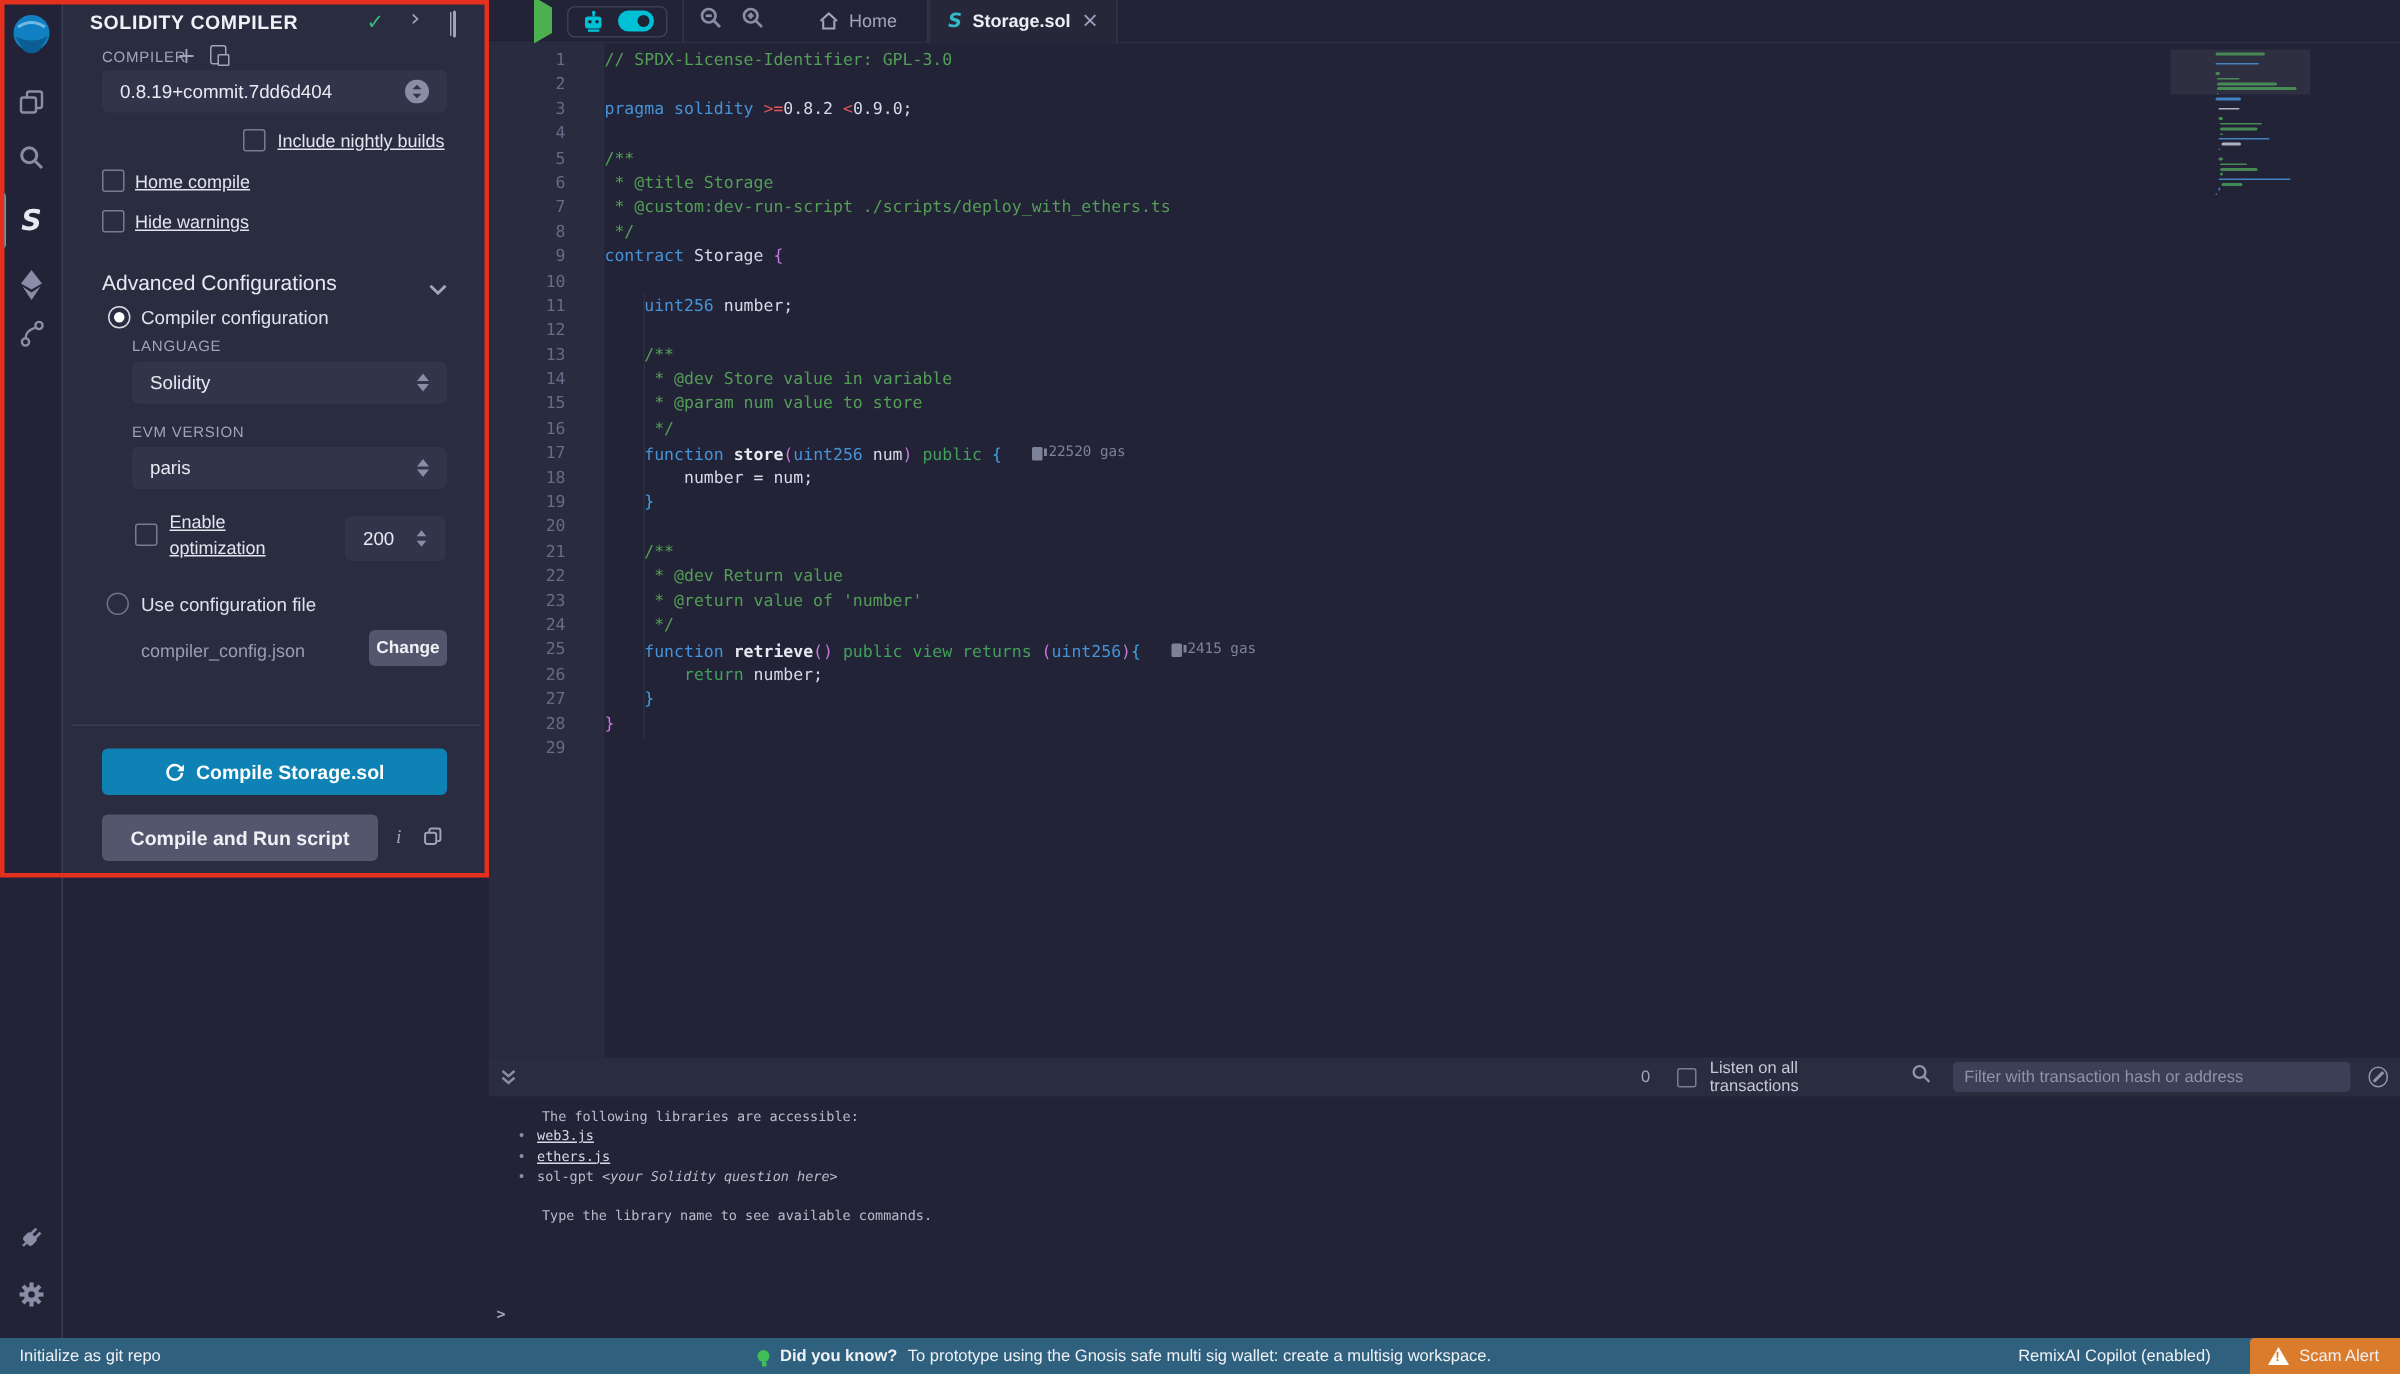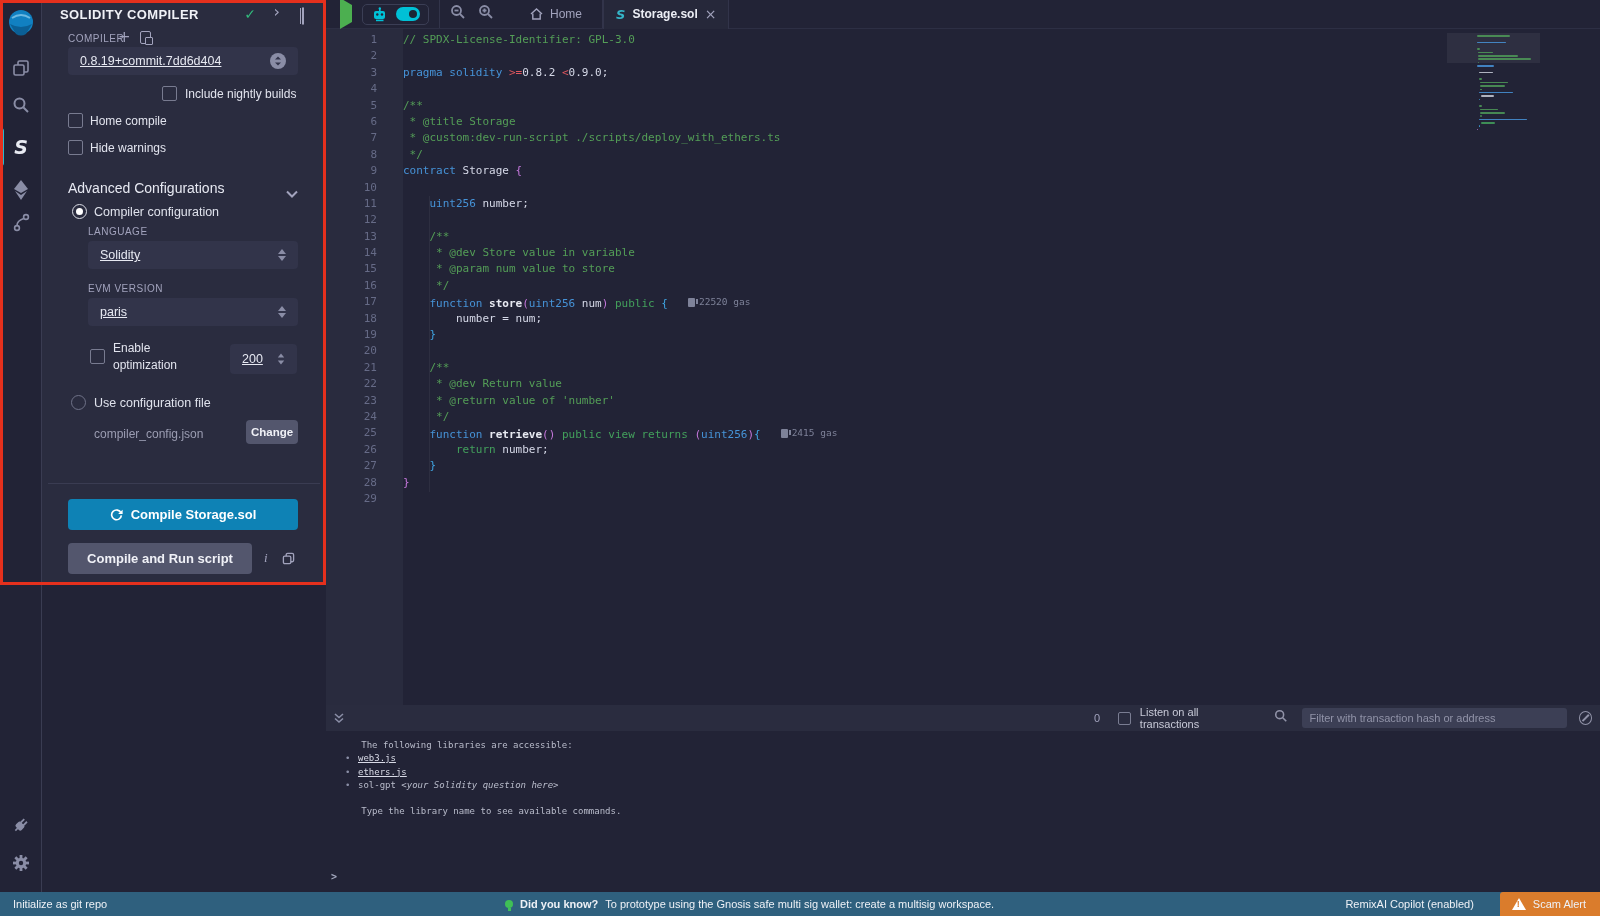--- a/index.html
+++ b/index.html
@@ -20,29 +20,29 @@
 
   
   #side-panel { position:absolute; left:42px; top:0; width:284px; height:585px;
                 background:#2a2c3f; z-index:4; color:#dfe2ec; }
   .sp-title { position:absolute; left:18px; top:7px; font-size:13px; font-weight:bold;
               letter-spacing:.4px; color:#f0f1f7; }
   .sp-head-ic { position:absolute; top:7px; font-size:14px; color:#a2a3bd; line-height:1; }
   .muted-label { font-size:10px; color:#a2a3bd; letter-spacing:.5px; }
   .select-box { position:absolute; background:#32344a; border-radius:4px; height:28px;
                 display:flex; align-items:center; padding:0 12px; font-size:12.5px;
-                color:#e7e9f2;text-decoration:underline; }
+                color:#e7e9f2; }
   .select-arrows { margin-left:auto; display:flex; flex-direction:column; gap:2px; }
   .tri-up { width:0; height:0; border-left:4px solid transparent; border-right:4px solid transparent;
             border-bottom:5px solid #8a8da6; }
   .tri-dn { width:0; height:0; border-left:4px solid transparent; border-right:4px solid transparent;
             border-top:5px solid #8a8da6; }
   .cb { position:absolute; width:15px; height:15px; border:1px solid #787b90;
         border-radius:2px; background:transparent; }
-  .cb-label { position:absolute; font-size:12px; color:#e2e4ee; }
+  .cb-label { position:absolute; font-size:12px; color:#e2e4ee;text-decoration:underline; }
   .radio { position:absolute; width:15px; height:15px; border-radius:50%; }
   .radio.sel { border:1px solid #d9dbe4; }
   .radio.sel::after { content:""; position:absolute; left:3px; top:3px; width:7px; height:7px;
                       border-radius:50%; background:#ffffff; }
   .radio.unsel { border:1px solid #6f7288; }
   .btn-primary { position:absolute; background:#0e82b5; border-radius:4px; color:#fff;
                  font-size:13px; font-weight:bold; display:flex; align-items:center;
                  justify-content:center; gap:8px; cursor:pointer; }
   .btn-secondary { position:absolute; background:#53566d; border-radius:4px; color:#f0f1f7;
                    font-size:12.5px; font-weight:bold; display:flex; align-items:center;
@@ -54,21 +54,21 @@
   .page-ic::after { content:""; position:absolute; right:-3px; bottom:-2px; width:6px; height:6px;
                     border:1.5px solid #a2a3bd; border-radius:1px; background:#2a2c3f; }
 
   
   #annotation-box { position:absolute; left:0; top:0; width:326px; height:585px;
                     border:3px solid #e5301d; z-index:40; pointer-events:none; }
 
   
   #main { position:absolute; left:326px; top:0; right:0; bottom:24px; }
   #topbar { position:absolute; left:0; top:0; right:0; height:29px; background:#222336;
-            border-bottom:1px solid #2d2f44; display:flex; align-items:center; }
+            border-bottom:1px solid #2d2f44; display:flex; align-items:center;padding-left:16px; }
   .tb-div { width:1px; height:28px; background:#32344a; }
   .play-tri { width:0; height:0; border-top:7px solid transparent; border-bottom:7px solid transparent;
               border-left:12px solid #4caf50; }
   .ai-group { display:flex; align-items:center; gap:8px; border:1px solid #3b3e55;
               border-radius:5px; padding:2px 8px; margin:0 10px; }
   .toggle-pill { width:24px; height:14px; border:2px solid #00c0d6; border-radius:8px;
                  background:#00c0d6; position:relative; }
   .toggle-pill::after { content:""; position:absolute; right:1px; top:1px; width:8px; height:8px;
                         border-radius:50%; background:#1b2533; }
   .tab { height:29px; display:flex; align-items:center; gap:7px; padding:0 12px; font-size:12px; }

